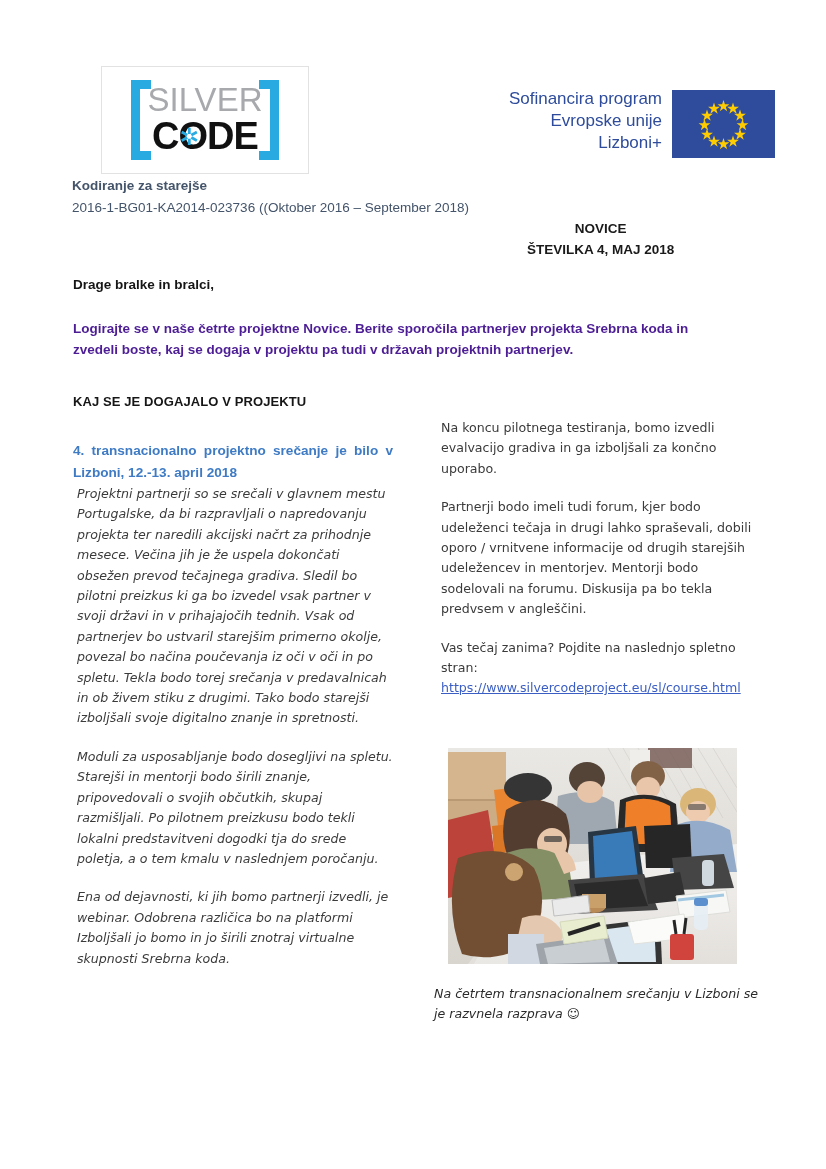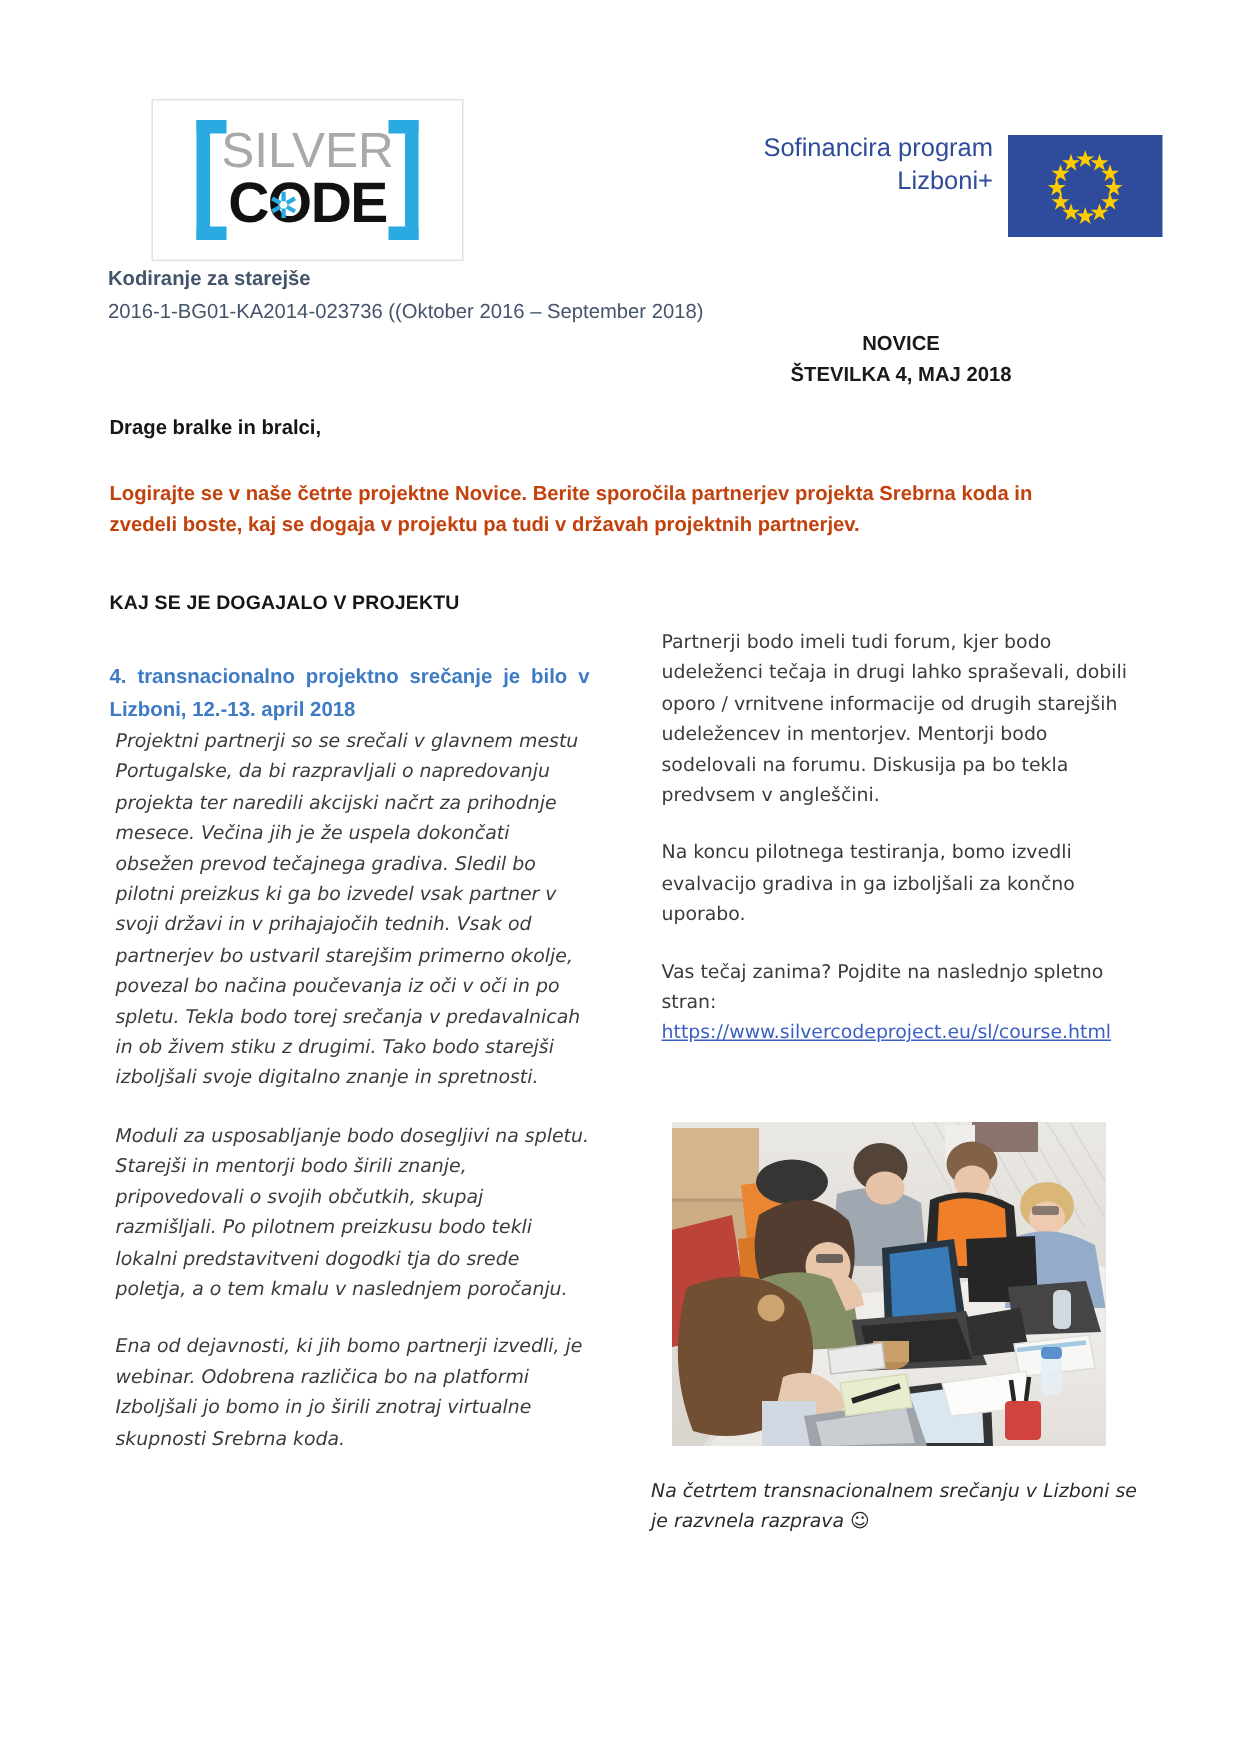--- a/index.html
+++ b/index.html
@@ -175,21 +175,21 @@
   }
   .intro {
     position: absolute;
     left: 73px;
     top: 318px;
     width: 662px;
     font-family: "Liberation Sans", sans-serif;
     font-size: 13.5px;
     font-weight: bold;
     line-height: 21px;
-    color: #c2410c;
+    color: #4c1d95;
   }
 
   
   .sec-head {
     position: absolute;
     left: 73px;
     top: 394px;
     font-family: "Liberation Sans", sans-serif;
     font-size: 13px;
     font-weight: bold;
@@ -272,20 +272,21 @@
         <div class="brk brk-r"></div>
         <div class="word-silver">SILVER</div>
         <div class="word-code">CODE</div>
         <div class="code-star">✲</div>
       </div>
     </div>
 
     <div class="eu-wrap">
       <div class="eu-text">
         <div>Sofinancira program</div>
+        <div>Evropske unije</div>
         <div>Lizboni+</div>
       </div>
       <div class="eu-flag">
         <svg width="103" height="68" viewBox="0 0 103 68">
           <g fill="#FFCC00">
 
             <polygon points="51.5,10 52.9,14.3 57.4,14.3 53.8,17 55.2,21.3 51.5,18.6 47.8,21.3 49.2,17 45.6,14.3 50.1,14.3"></polygon>
             <polygon points="61.0,12.5 62.4,16.8 66.9,16.8 63.3,19.5 64.7,23.8 61.0,21.1 57.3,23.8 58.7,19.5 55.1,16.8 59.6,16.8"></polygon>
             <polygon points="68.0,19.5 69.4,23.8 73.9,23.8 70.3,26.5 71.7,30.8 68.0,28.1 64.3,30.8 65.7,26.5 62.1,23.8 66.6,23.8"></polygon>
             <polygon points="70.5,29 71.9,33.3 76.4,33.3 72.8,36 74.2,40.3 70.5,37.6 66.8,40.3 68.2,36 64.6,33.3 69.1,33.3"></polygon>
@@ -319,22 +320,22 @@
   <div class="sec-head">KAJ SE JE DOGAJALO V PROJEKTU</div>
 
   <div class="col-left">
     <div class="sub-head">4. transnacionalno projektno srečanje je bilo v Lizboni, 12.-13. april 2018</div>
     <p class="body-p">Projektni partnerji so se srečali v glavnem mestu Portugalske, da bi razpravljali o napredovanju projekta ter naredili akcijski načrt za prihodnje mesece. Večina jih je že uspela dokončati obsežen prevod tečajnega gradiva. Sledil bo pilotni preizkus ki ga bo izvedel vsak partner v svoji državi in v prihajajočih tednih. Vsak od partnerjev bo ustvaril starejšim primerno okolje, povezal bo načina poučevanja iz oči v oči in po spletu. Tekla bodo torej srečanja v predavalnicah in ob živem stiku z drugimi. Tako bodo starejši izboljšali svoje digitalno znanje in spretnosti.</p>
     <p class="body-p">Moduli za usposabljanje bodo dosegljivi na spletu. Starejši in mentorji bodo širili znanje, pripovedovali o svojih občutkih, skupaj razmišljali. Po pilotnem preizkusu bodo tekli lokalni predstavitveni dogodki tja do srede poletja, a o tem kmalu v naslednjem poročanju.</p>
     <p class="body-p">Ena od dejavnosti, ki jih bomo partnerji izvedli, je webinar. Odobrena različica bo na platformi Izboljšali jo bomo in jo širili znotraj virtualne skupnosti Srebrna koda.</p>
   </div>
 
   <div class="col-right">
+    <p class="body-p">Na koncu pilotnega testiranja, bomo izvedli evalvacijo gradiva in ga izboljšali za končno uporabo.</p>
     <p class="body-p">Partnerji bodo imeli tudi forum, kjer bodo udeleženci tečaja in drugi lahko spraševali, dobili oporo / vrnitvene informacije od drugih starejših udeležencev in mentorjev. Mentorji bodo sodelovali na forumu. Diskusija pa bo tekla predvsem v angleščini.</p>
-    <p class="body-p">Na koncu pilotnega testiranja, bomo izvedli evalvacijo gradiva in ga izboljšali za končno uporabo.</p>
     <p class="body-p">
       <span>Vas tečaj zanima? Pojdite na naslednjo spletno stran:</span>
       <br>
       <a class="link" href="#">https://www.silvercodeproject.eu/sl/course.html</a>
     </p>
   </div>
 
   <div class="photo">
     <svg width="289" height="216" viewBox="0 0 289 216">
       <defs>

